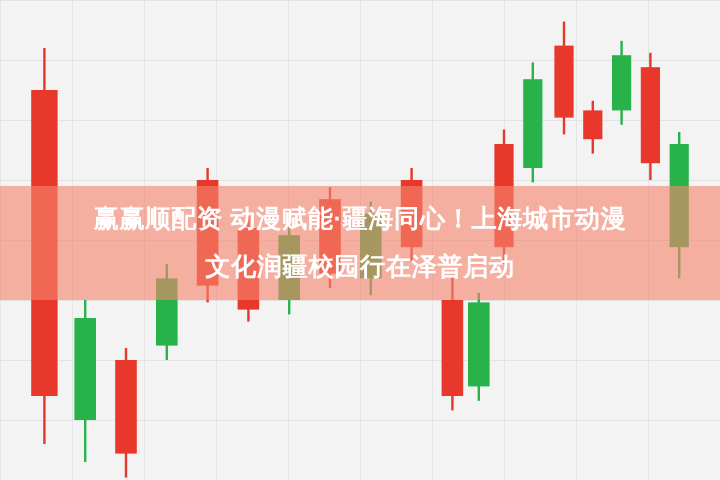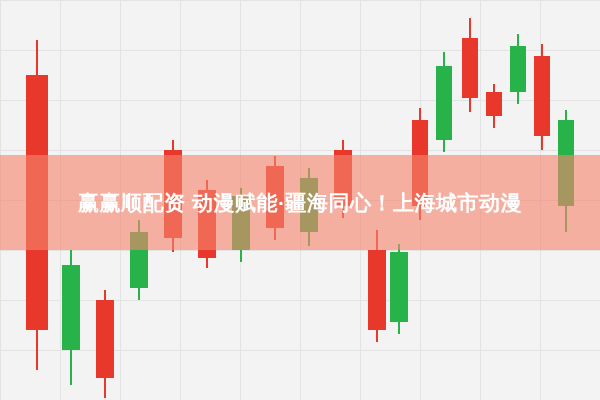--- a/index.html
+++ b/index.html
@@ -145,14 +145,15 @@
         <div class="body" style="background: rgb(232, 55, 43); top: 56px; height: 80px;"></div>
       </div>
       <div class="candle" style="left: 558px; width: 16px; top: 0px; height: 400px;">
         <div class="wick" style="background: rgb(39, 179, 74); top: 110px; height: 122px;"></div>
         <div class="body" style="background: rgb(39, 179, 74); top: 120px; height: 86px;"></div>
       </div>
     </div>
 
   <div id="headline-band">
     <div class="headline-line">赢赢顺配资 动漫赋能·疆海同心！上海城市动漫</div>
+    <div class="headline-line">文化润疆校园行在泽普启动</div>
   </div>
 </div>
 
 </body></html>

